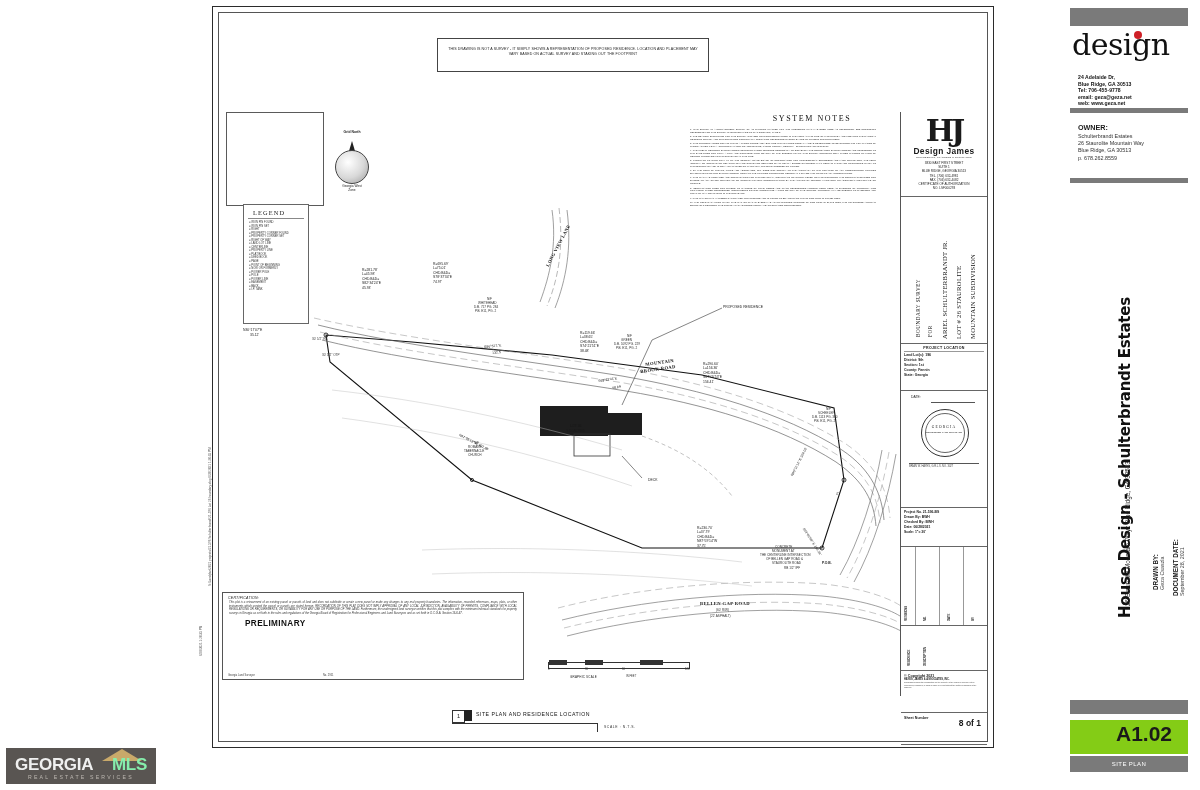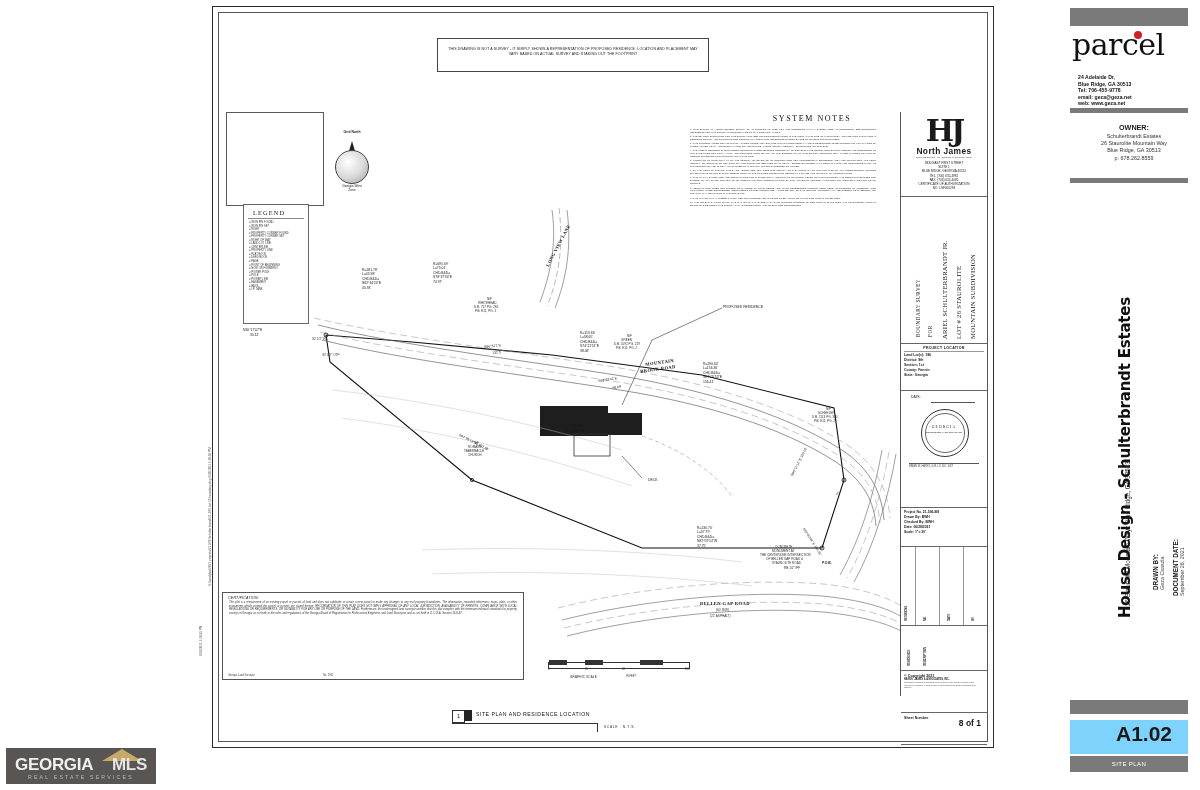--- a/index.html
+++ b/index.html
@@ -9,21 +9,21 @@
   .grey-bar{background:#7a7a7a;}
   #bar-top{left:1070px;top:8px;width:118px;height:18px;}
   #logo-block{left:1072px;top:28px;width:118px;height:48px;}
   .logo-word{font-family:"DejaVu Serif", serif;font-size:30px;font-weight:400;
      letter-spacing:-0.5px;color:#111;line-height:34px;position:relative;}
   .logo-dot{position:absolute;left:62px;top:3px;width:8px;height:8px;border-radius:50%;
      background:#cf2027;}
   #addr-block{left:1078px;top:74px;width:112px;}
   #addr-block div{font-size:5.1px;font-weight:bold;line-height:6.6px;color:#111;letter-spacing:0.05px;}
   #bar-2{left:1070px;top:108px;width:118px;height:5px;}
-  #owner-block{left:1078px;top:122px;width:112px;text-align:center;}
+  #owner-block{left:1078px;top:122px;width:112px;}
   #owner-block .ttl{font-size:7.2px;font-weight:bold;line-height:11px;}
   #owner-block div.l{font-size:5.4px;line-height:7.2px;color:#333;}
   #bar-3{left:1070px;top:178px;width:118px;height:5px;}
 
   
   #vtitle{left:1096px;top:230px;width:26px;height:390px;}
   #vtitle span{display:block;transform:rotate(-90deg);transform-origin:left top;
      position:absolute;left:20px;top:388px;white-space:nowrap;
      font-size:15px;font-weight:bold;font-family:"DejaVu Sans", sans-serif;
      letter-spacing:-0.2px;color:#111;}
@@ -36,30 +36,30 @@
       left:12px;top:100px;white-space:nowrap;font-size:6.3px;font-weight:bold;}
   #vdrawn .val{transform:rotate(-90deg);transform-origin:left top;position:absolute;
       left:19px;top:100px;white-space:nowrap;font-size:5.4px;color:#444;}
   #vdate{left:1160px;top:490px;width:24px;height:110px;}
   #vdate .lab{transform:rotate(-90deg);transform-origin:left top;position:absolute;
       left:12px;top:106px;white-space:nowrap;font-size:6.3px;font-weight:bold;}
   #vdate .val{transform:rotate(-90deg);transform-origin:left top;position:absolute;
       left:19px;top:106px;white-space:nowrap;font-size:5.4px;color:#444;}
 
   #bar-4{left:1070px;top:700px;width:118px;height:14px;}
-  #sheetid{left:1070px;top:720px;width:118px;height:34px;background:#7dd3fc;}
+  #sheetid{left:1070px;top:720px;width:118px;height:34px;background:#84cc16;}
   #sheetid .num{font-size:21px;font-weight:bold;line-height:28px;padding-left:46px;}
   #bar-bot{left:1070px;top:756px;width:118px;height:16px;}
   #bar-bot .lbl{font-size:6px;color:#fff;text-align:center;line-height:16px;letter-spacing:0.4px;}
 
   
   #mls{left:6px;top:748px;width:150px;height:36px;background:#595552;}
   #mls .a{font-size:17px;font-weight:bold;color:#efefef;letter-spacing:-0.3px;
       position:absolute;left:9px;top:7px;}
-  #mls .b{font-size:17px;font-weight:bold;color:#e5e5e5;letter-spacing:-0.3px;
+  #mls .b{font-size:17px;font-weight:bold;color:#86efac;letter-spacing:-0.3px;
       position:absolute;left:106px;top:7px;}
   #mls .c{font-size:5.2px;color:#bdb8b2;letter-spacing:2.2px;position:absolute;left:22px;top:26px;}
   #mls .roof{position:absolute;left:96px;top:1px;width:0;height:0;
       border-left:20px solid transparent;border-right:20px solid transparent;
       border-bottom:12px solid #c9a96a;}
 
   
   #sheet{left:212px;top:6px;width:780px;height:740px;border:1px solid #2b2b2b;background:#fff;}
   #inner-frame{left:218px;top:12px;width:768px;height:728px;border:1px solid #555;}
 
@@ -428,37 +428,38 @@
   <div class="lbl" style="left:78px;top:15px">IN FEET</div>
 <div class="lbl" style="left: 0px; top: 8px;">0</div>
     <div class="lbl" style="left: 37px; top: 8px;">30</div>
     <div class="lbl" style="left: 74px; top: 8px;">60</div>
     <div class="lbl" style="left: 137px; top: 8px;">120</div>
   </div>
 
 <div class="abs" id="certbox">
   <div class="h">CERTIFICATION:</div>
   <p>This plat is a retracement of an existing parcel or parcels of land and does not subdivide or create a new parcel or make any changes to any real property boundaries. The information, recorded references, maps, plats, or other instruments which created the parcel or parcels are stated hereon. RECORDATION OF THIS PLAT DOES NOT IMPLY APPROVAL OF ANY LOCAL JURISDICTION, AVAILABILITY OF PERMITS, COMPLIANCE WITH LOCAL REGULATIONS OR REQUIREMENTS, OR SUITABILITY FOR ANY USE OR PURPOSE OF THE LAND. Furthermore, the undersigned land surveyor certifies that this plat complies with the minimum technical standards for property surveys in Georgia as set forth in the rules and regulations of the Georgia Board of Registration for Professional Engineers and Land Surveyors and as set forth in O.C.G.A. Section 15-6-67.</p>
+  <div class="pre">PRELIMINARY</div>
   <div class="ft">Georgia Land Surveyor</div>
   <div class="ft2">No. 2951</div>
 </div>
 
 <div class="abs" id="btitle">
   <div class="sq">1</div>
   <div class="blk"></div>
   <div class="t">SITE PLAN AND RESIDENCE LOCATION</div>
   <div class="rule"></div>
   <div class="rule2"></div>
   <div class="sc">SCALE : N.T.S.</div>
 </div>
 
 <div class="abs" id="tb">
   <div class="tbcell" id="hj">
     <div class="mark">HJ</div>
-    <div class="nm">North   James</div>
+    <div class="nm">Design   James</div>
     <div class="sub">ENGINEERING, PLANNERS &amp; SURVEYORS</div>
     <div class="ad" id="surveyor-addr">
         <div>3830 EAST FIRST STREET</div>
         <div>SUITE 1</div>
         <div>BLUE RIDGE, GEORGIA 30513</div>
         <div>TEL. (706) 632-4981</div>
         <div>FAX. (706) 632-4082</div>
         <div>CERTIFICATE OF AUTHORIZATION</div>
         <div>NO. LSF000293</div>
       </div>
@@ -527,21 +528,21 @@
 
   <div class="tbcell" id="tb-sheet">
     <div class="l">Sheet Number</div>
     <div class="n">8   of   1</div>
   </div>
 </div>
 
 <div class="abs grey-bar" id="bar-top"></div>
 <div class="abs" id="logo-block">
   <div class="logo-word">
-    <span>parcel</span>
+    <span>design</span>
     <span class="logo-dot"></span>
   </div>
 </div>
 <div class="abs" id="addr-block">
     <div>24 Adelaide Dr,</div>
     <div>Blue Ridge, GA 30513</div>
     <div>Tel: 706-455-9778</div>
     <div>email: geza@geza.net</div>
     <div>web: www.geza.net</div>
   </div>

